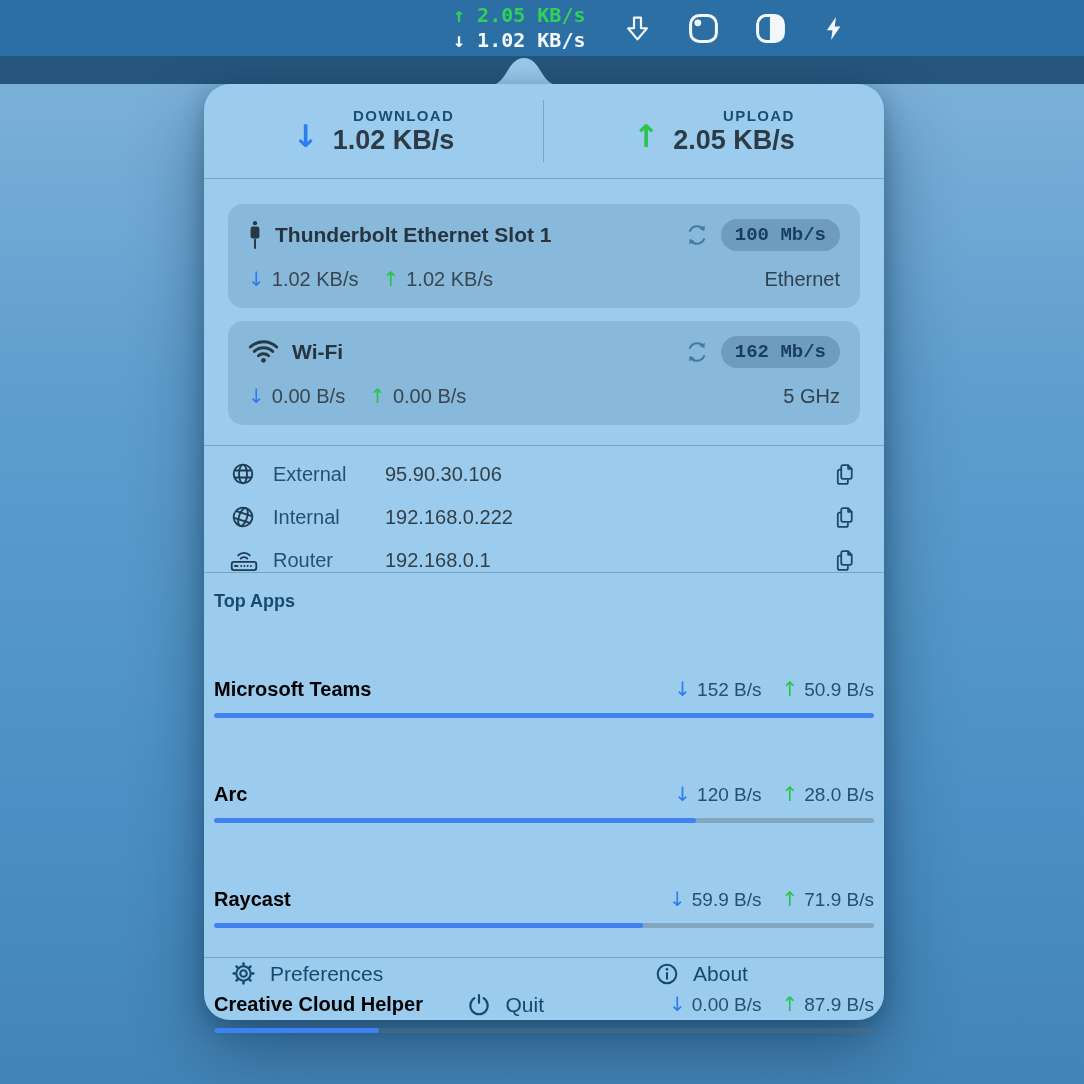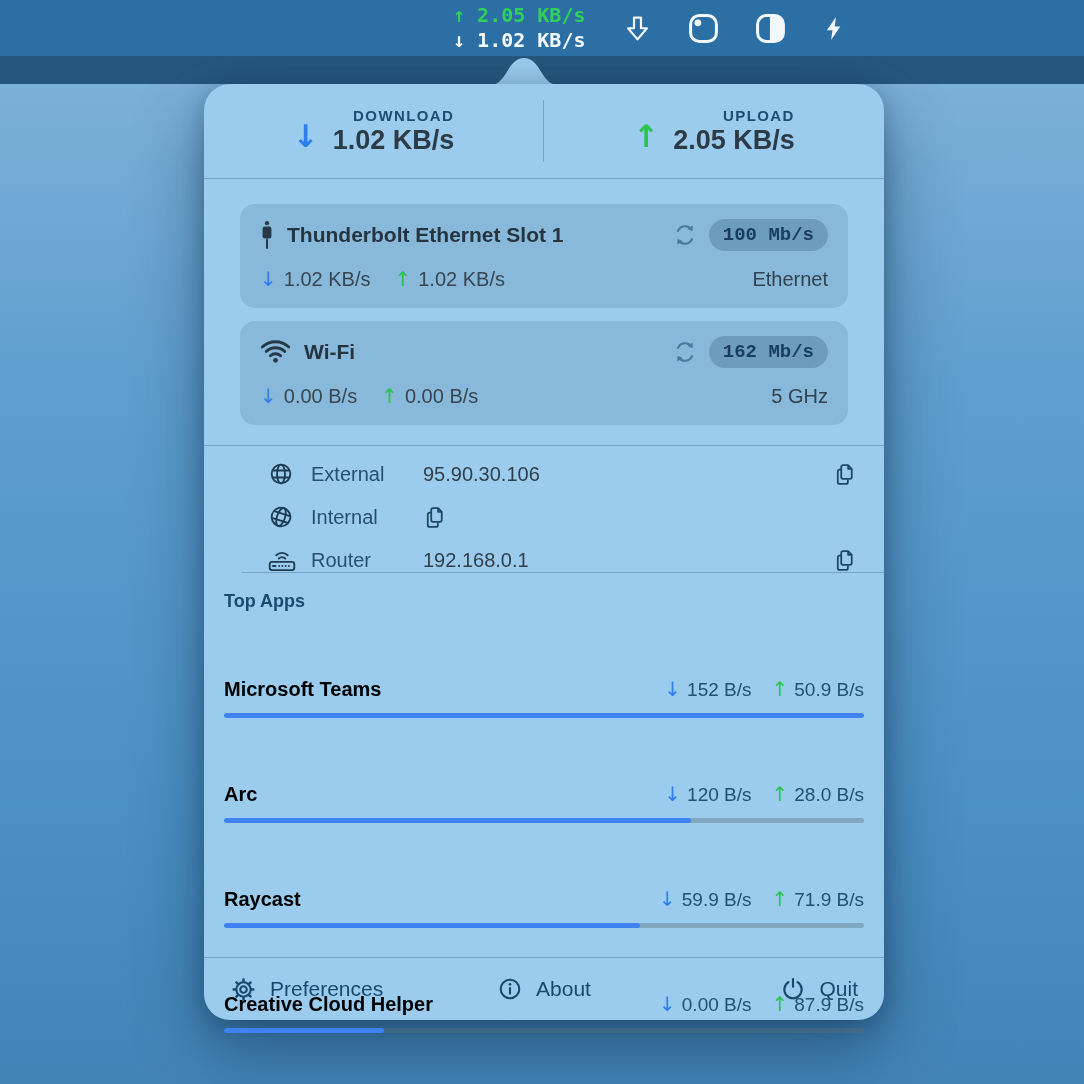--- a/index.html
+++ b/index.html
@@ -40,57 +40,57 @@
   .hdr-col { width:50%; display:flex; align-items:center; justify-content:center; gap:14px; }
   .hdr-col.first { border-right:1px solid rgba(48,90,124,.34); height:62px; }
   .hdr-arrow { font-family:"DejaVu Sans", sans-serif; font-size:31px; font-weight:600;
     margin-top:10px; }
   .arrow-blue { color:#2e7df0; } .arrow-green { color:#28c44c; }
   .hdr-text { display:flex; flex-direction:column;align-items:flex-end; }
   .hdr-label { font-size:15px; font-weight:700; letter-spacing:1.4px; color:#1c4d73; }
   .hdr-value { font-size:27px; font-weight:700; color:#2d3b46; margin-top:1px; }
 
   
-  .pop-interfaces { height:267px; padding:25px 36px 0; }
+  .pop-interfaces { height:267px; padding:25px 24px 0; }
   .card { height:104px; border-radius:15px; background:rgba(23,64,103,.14);
     padding:15px 20px 17px; display:flex; flex-direction:column; justify-content:space-between;
     margin-bottom:13px; }
   .card-row1 { display:flex; align-items:center; }
   .card-icon { color:#273946; margin-right:13px; display:flex; align-items:center; }
   .card-name { font-size:21px; font-weight:700; color:#26343f; flex:1; }
   .refresh-btn { color:#48799f; margin-right:11px; display:flex; cursor:pointer; }
   .badge { background:rgba(20,58,96,.22); border-radius:17px; padding:5px 14px;
     font-size:19px; font-weight:600; color:#173e5f;font-family:Liberation Mono, monospace; }
   .card-row2 { display:flex; align-items:center; font-size:20px; color:#39464f; }
   .speed-group { display:flex; align-items:center; gap:7px; margin-right:24px; }
   .speed-arrow { font-family:"DejaVu Sans", sans-serif; font-size:20px; }
   .card-detail { margin-left:auto; color:#31424e; }
 
   
-  .pop-ips { height:127px; padding:15px 26px 0; display:flex; flex-direction:column; gap:17px;margin-left:38px; }
+  .pop-ips { height:127px; padding:15px 26px 0; display:flex; flex-direction:column; gap:17px; }
   .ip-row { display:flex; align-items:center; height:32px; }
   .ip-icon { width:30px; color:#1d3c54; display:flex; align-items:center; }
   .ip-label { width:112px; margin-left:13px; font-size:20px; font-weight:500; color:#27506f; }
   .ip-value { flex:1; font-size:20px; font-weight:500; color:#323f49; }
   .copy-btn { color:#1c4866; display:flex; cursor:pointer; }
 
   
-  .pop-apps { height:385px; padding:18px 20px 0; }
+  .pop-apps { height:385px; padding:18px 10px 0; }
   .apps-title { font-size:18px; font-weight:700; color:#194a6f; margin-bottom:22px; }
   .app-row { margin-bottom:21px; }
   .app-line { display:flex; align-items:baseline; }
   .app-name { flex:1; font-size:20px; font-weight:700; color:#000000;margin-top:44px; }
   .app-speed { display:flex; align-items:baseline; gap:6px; font-size:19px; font-weight:500;
     color:#215173; margin-left:20px; }
   .bar-track { margin-top:12px; height:5px; border-radius:3px; background:rgba(90,110,125,.40);
     overflow:hidden; }
   .bar-fill { height:100%; border-radius:3px; background:#3e82f1; }
 
   
-  .pop-footer { flex:1; display:grid; grid-template-columns:1fr 1fr 1fr;
+  .pop-footer { flex:1; display:grid; grid-template-columns:1fr 1fr;
     align-items:center; padding:0 26px; }
   .ft-item { display:flex; align-items:center; gap:13px; font-size:21px; color:#17496e;
     cursor:pointer; }
   .ft-item.center { justify-self:center; }
   .ft-item.right { justify-self:end; }
   .ft-item svg { display:block; }
 </style>
 </head>
 <body>
 
@@ -246,20 +246,21 @@
 
       <div class="ip-row">
         <span class="ip-icon">
           <svg width="26" height="26" viewBox="0 0 24 24" fill="none" stroke="currentColor" stroke-width="1.7" style="transform:rotate(18deg)">
             <circle cx="12" cy="12" r="8.6"></circle>
             <ellipse cx="12" cy="12" rx="3.7" ry="8.6"></ellipse>
             <path d="M4.4 8.8h15.2M4.4 15.2h15.2"></path>
           </svg>
         </span>
         <span class="ip-label">Internal</span>
+        <span class="ip-value">192.168.0.222</span>
         <span class="copy-btn">
           <svg width="25" height="25" viewBox="0 0 24 24" fill="none" stroke="currentColor" stroke-width="1.7" stroke-linejoin="round">
             <path d="M9.5 3h5l3.5 3.5v8a1.6 1.6 0 0 1-1.6 1.6H9.5A1.6 1.6 0 0 1 7.9 14.5V4.6A1.6 1.6 0 0 1 9.5 3z"></path>
             <path d="M14.5 3v3.5H18"></path>
             <path d="M7.9 7.3H6.2a1.6 1.6 0 0 0-1.6 1.6v10.5A1.6 1.6 0 0 0 6.2 21h6.5a1.6 1.6 0 0 0 1.6-1.6v-2.3"></path>
           </svg>
         </span>
       </div>
 
       <div class="ip-row">

